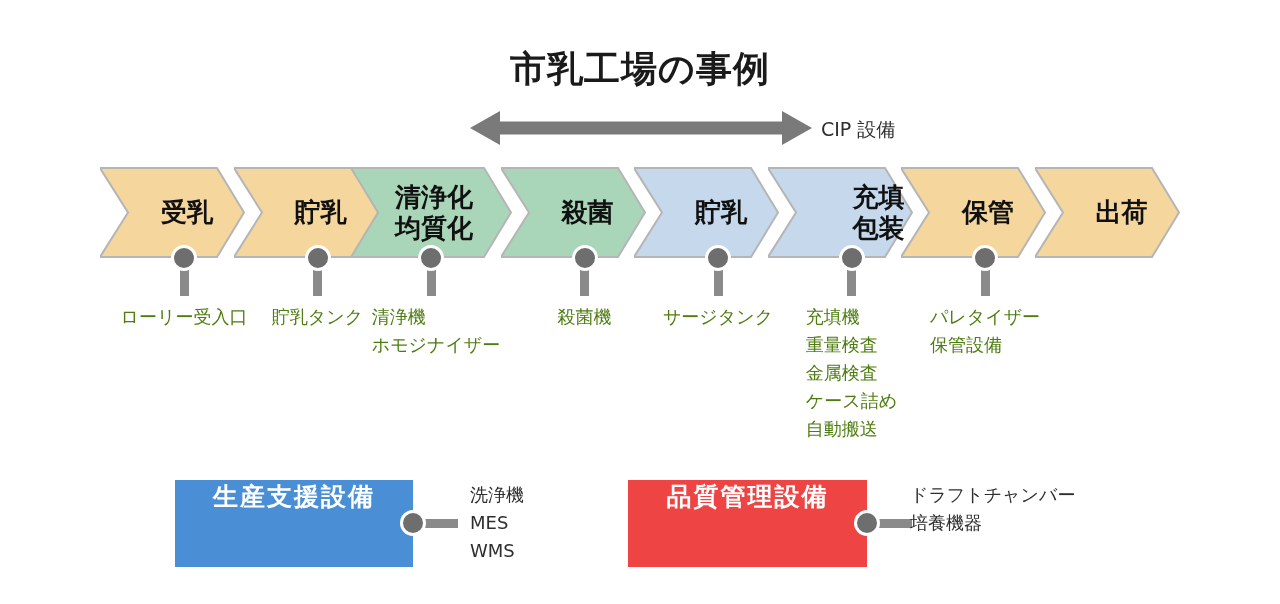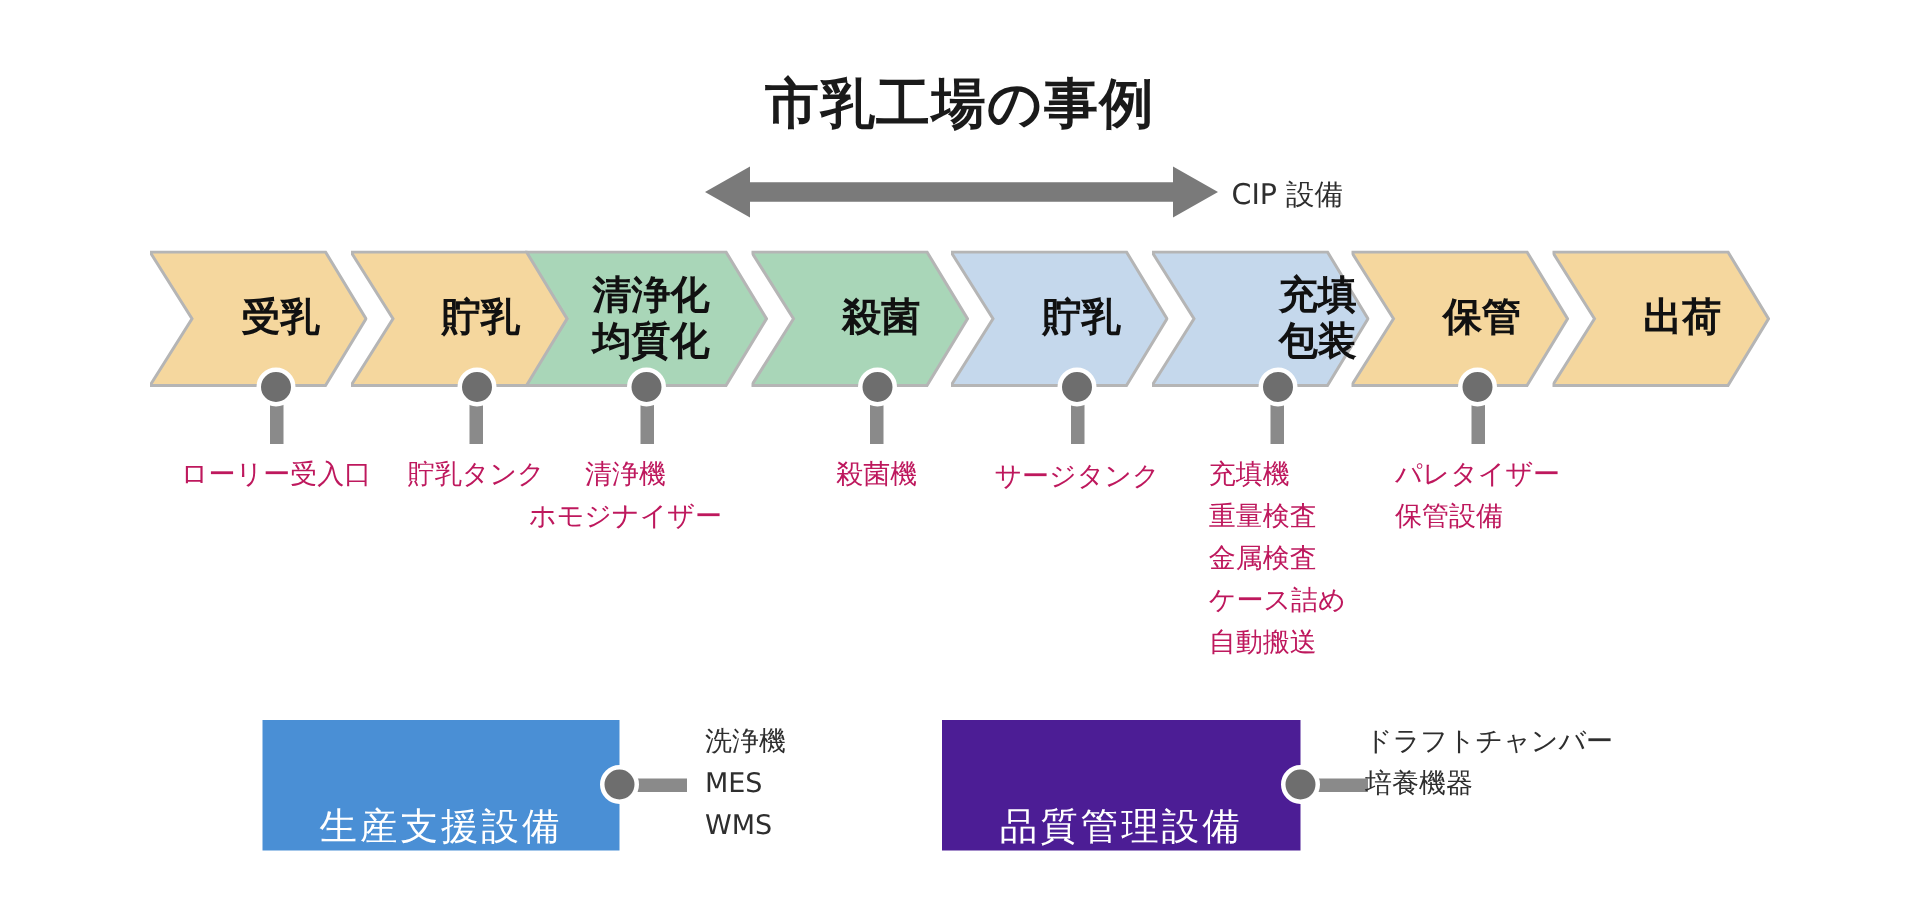--- a/index.html
+++ b/index.html
@@ -14,24 +14,24 @@
 
   .chevron{position:absolute;top:167px;}
   .chev-label{position:absolute;top:167px;height:91px;transform:translateX(-50%);
               display:flex;align-items:center;justify-content:center;text-align:center;
               font-size:26px;line-height:31px;font-weight:bold;color:#111111;
               white-space:pre-line;z-index:35;pointer-events:none;}
   .dot{position:absolute;width:20px;height:20px;border-radius:50%;
        background:#6E6E6E;border:3px solid #ffffff;z-index:40;box-sizing:content-box;}
   .stem-v{position:absolute;width:9px;height:38px;background:#8A8A8A;z-index:34;}
   .sub{position:absolute;top:303px;transform:translateX(-50%);
-       font-size:18px;line-height:28px;color:#be185d;text-align:left;white-space:nowrap;z-index:10;}
+       font-size:18px;line-height:28px;color:#4d7c0f;text-align:left;white-space:nowrap;z-index:10;}
 
-  .sbox{position:absolute;top:480px;height:87px;display:flex;align-items:flex-end;justify-content:center;
-        color:#ffffff;font-size:25px;font-weight:normal;letter-spacing:2px;z-index:20;}
+  .sbox{position:absolute;top:480px;height:87px;display:flex;align-items:flex-start;justify-content:center;
+        color:#ffffff;font-size:25px;font-weight:bold;letter-spacing:2px;z-index:20;}
   .stem-h{position:absolute;top:519px;height:9px;background:#8A8A8A;z-index:21;}
   .sitems{position:absolute;top:481px;font-size:18px;line-height:28px;color:#2e2e2e;
           text-align:left;white-space:nowrap;z-index:22;}
 </style>
 </head>
 <body>
 
 <div class="canvas">
 
   <h1 class="title">市乳工場の事例</h1>
@@ -60,21 +60,21 @@
       <div class="sub" style="left: 317.5px;">
         <div>貯乳タンク</div>
       </div>
       <div class="chevron" style="left: 350px; width: 162px; height: 91px; z-index: 28;"><svg width="162" height="91" viewBox="0 0 162 91">
           <polygon points="0,1 134,1 161,45.5 134,90 0,90 28,45.5" fill="#A9D6B8" stroke="#B5B5B5" stroke-width="2"></polygon>
         </svg></div>
       <div class="chev-label" style="left: 434px;">清浄化
 均質化</div>
       <div class="stem-v" style="left: 426.5px; top: 258px; background: rgb(138, 138, 138);"></div>
       <div class="dot" style="left: 418px; top: 245px; background: rgb(110, 110, 110);"></div>
-      <div class="sub" style="left: 417px; text-align: center;">
+      <div class="sub" style="left: 436px;">
         <div>清浄機</div>
         <div>ホモジナイザー</div>
       </div>
       <div class="chevron" style="left: 500.5px; width: 145px; height: 91px; z-index: 27;"><svg width="145" height="91" viewBox="0 0 145 91">
           <polygon points="0,1 117,1 144,45.5 117,90 0,90 28,45.5" fill="#A9D6B8" stroke="#B5B5B5" stroke-width="2"></polygon>
         </svg></div>
       <div class="chev-label" style="left: 587.5px;">殺菌</div>
       <div class="stem-v" style="left: 580px; top: 258px; background: rgb(138, 138, 138);"></div>
       <div class="dot" style="left: 571.5px; top: 245px; background: rgb(110, 110, 110);"></div>
       <div class="sub" style="left: 584.5px;">
@@ -122,21 +122,21 @@
       <div class="sbox" style="left: 175px; width: 238px; background: rgb(74, 143, 213);">
         <span>生産支援設備</span>
       </div>
       <div class="stem-h" style="left: 413px; width: 45px; background: rgb(138, 138, 138);"></div>
       <div class="dot" style="left: 400px; top: 510px; background: rgb(110, 110, 110);"></div>
       <div class="sitems" style="left: 456px; margin-left: 14px;">
         <div>洗浄機</div>
         <div>MES</div>
         <div>WMS</div>
       </div>
-      <div class="sbox" style="left: 628px; width: 239px; background: #4c1d95;">
+      <div class="sbox" style="left: 628px; width: 239px; background: #ef4444;">
         <span>品質管理設備</span>
       </div>
       <div class="stem-h" style="left: 867px; width: 45px; background: rgb(138, 138, 138);"></div>
       <div class="dot" style="left: 854px; top: 510px; background: rgb(110, 110, 110);"></div>
       <div class="sitems" style="left: 910px;">
         <div>ドラフトチャンバー</div>
         <div>培養機器</div>
       </div>
     </div>
 

